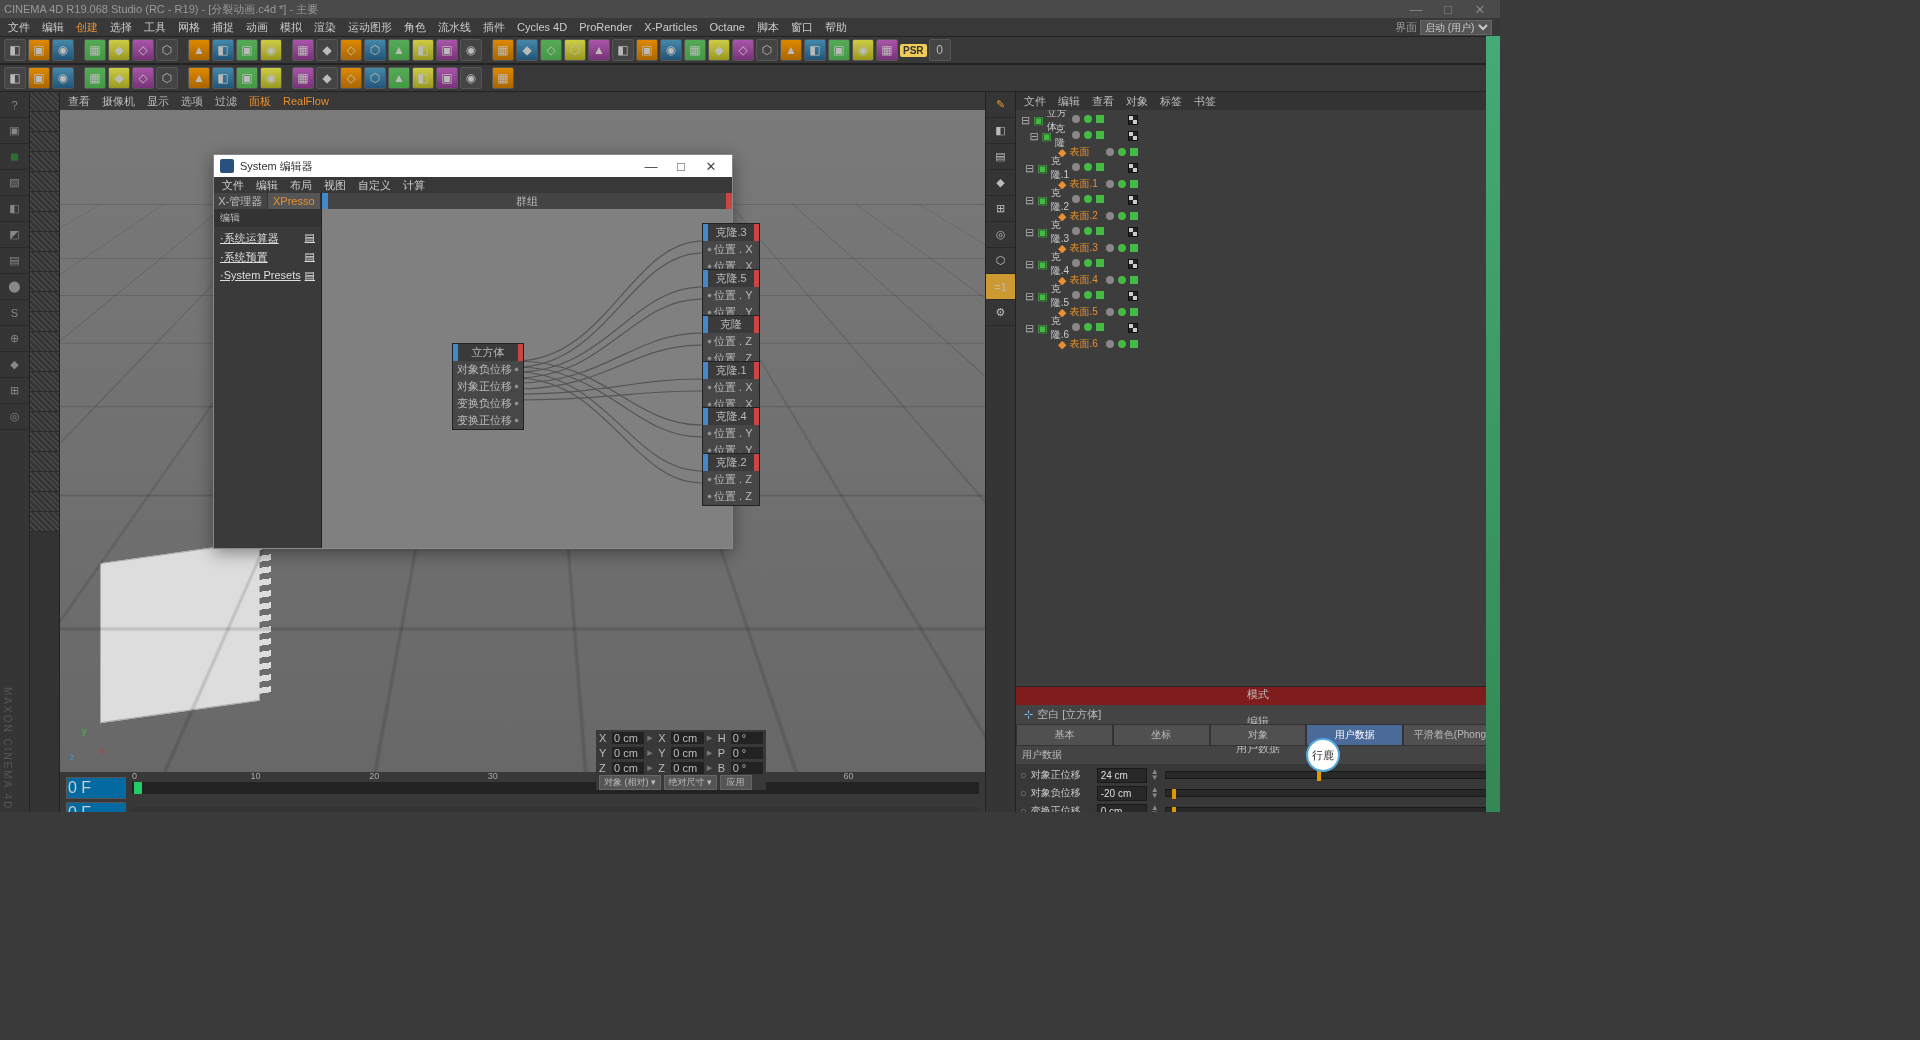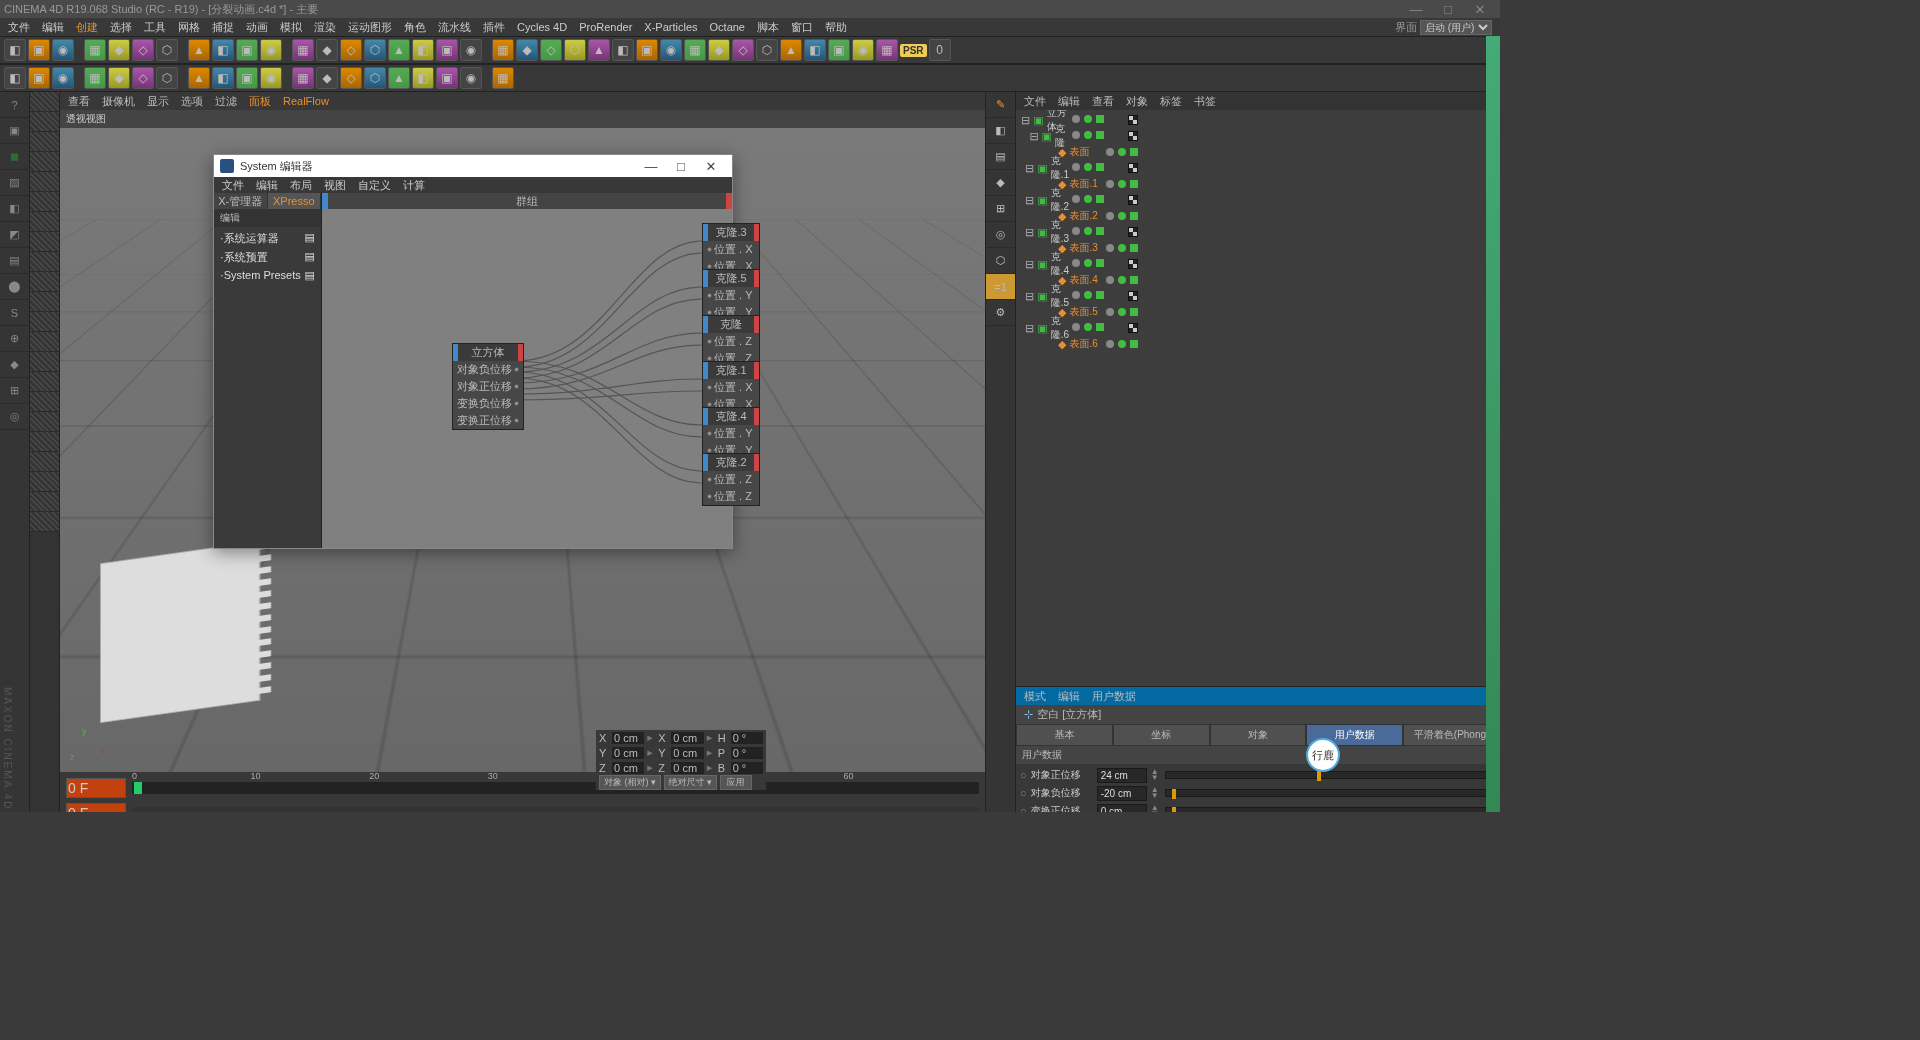--- a/index.html
+++ b/index.html
@@ -32,41 +32,41 @@
 .vp-title{background:#444;color:#ccc;font-size:10px;padding:2px 6px;}
 .vp-canvas{flex:1;background:linear-gradient(#7a7a7a,#686868);position:relative;overflow:hidden;}
 .grid{position:absolute;inset:0;background-image:linear-gradient(rgba(0,0,0,.15) 1px,transparent 1px),linear-gradient(90deg,rgba(0,0,0,.15) 1px,transparent 1px);background-size:60px 60px;transform:perspective(600px) rotateX(60deg) scale(1.5);transform-origin:center 30%;}
 .shape1{position:absolute;left:40px;bottom:60px;width:160px;height:160px;background:#ddd;border:1px solid #aaa;transform:skewY(-8deg);}
 .shape1::before{content:'';position:absolute;right:-12px;top:-6px;bottom:6px;width:14px;background:repeating-linear-gradient(0deg,#ddd 0,#ddd 6px,transparent 6px,transparent 12px);}
 .axes{position:absolute;left:10px;bottom:10px;width:40px;height:40px;}
 .axes .ax{position:absolute;left:20px;bottom:10px;font-size:9px;}
 .timeline{background:#383838;height:32px;display:flex;align-items:center;padding:0 6px;gap:6px;}
 .timeline .track{flex:1;height:12px;background:#222;position:relative;}
 .timeline .track .tick{position:absolute;color:#aaa;font-size:9px;top:-11px;}
-.timeline input{background:#c2410c;color:#ccc;border:1px solid #555;width:60px;padding:1px;font-size:14px;}
+.timeline input{background:#0369a1;color:#ccc;border:1px solid #555;width:60px;padding:1px;font-size:16px;}
 .timeline .gmark{position:absolute;left:2px;width:8px;height:12px;background:#2c6;}
 .bottom-tabs{background:#333;height:18px;display:flex;align-items:center;gap:12px;padding:0 14px;font-size:10px;}
 .bottom-tabs .hl{color:#e89030;}
 .rightcol{width:30px;background:#353535;border-left:1px solid #222;}
 .rightcol .rbtn{height:26px;border-bottom:1px solid #2a2a2a;display:flex;align-items:center;justify-content:center;}
 .rightpanels{width:485px;background:#383838;border-left:1px solid #222;display:flex;flex-direction:column;}
 .obj-header{height:18px;background:#333;display:flex;align-items:center;gap:12px;padding:0 8px;font-size:10px;}
 .obj-tree{flex:1;background:#3d3d3d;overflow:auto;padding:2px;min-height:200px;}
 .tree-row{display:flex;align-items:center;height:16px;gap:3px;}
 .tree-row .tog{color:#aaa;width:10px;text-align:center;}
 .tree-row .ind{display:inline-block;}
 .tree-row .nm{color:#ccc;font-size:10px;}
 .tree-row .nm.o{color:#e89030;}
 .tree-row .icons{margin-left:auto;display:flex;gap:4px;padding-right:360px;}
 .dot{width:8px;height:8px;border-radius:50%;display:inline-block;}
 .dot.g{background:#4b4;} .dot.gr{background:#888;}
 .chk{width:8px;height:8px;background:#4b4;}
 .tag{width:10px;height:10px;background:repeating-conic-gradient(#222 0 25%,#ccc 0 50%);border:1px solid #111;}
 .attr-panel{border-top:1px solid #222;}
-.attr-header{height:18px;background:#0369a1;display:flex;align-items:center;gap:12px;padding:0 8px;font-size:10px;}
+.attr-header{height:18px;background:#7f1d1d;display:flex;align-items:center;gap:12px;padding:0 8px;font-size:10px;flex-direction:column;}
 .attr-title{background:#444;padding:2px 8px;font-size:10px;display:flex;align-items:center;gap:4px;}
 .attr-tabs{display:flex;}
 .attr-tab{flex:1;text-align:center;padding:3px 0;background:#505050;border:1px solid #333;font-size:10px;}
 .attr-tab.active{background:#4a6a9a;color:#fff;}
 .attr-sub{background:#444;padding:2px 6px;font-size:10px;}
 .attr-rows{padding:2px 0;}
 .attr-row{display:flex;align-items:center;height:18px;padding:0 4px;gap:4px;}
 .attr-row .lbl{width:62px;font-size:10px;color:#ccc;}
 .attr-row .val{width:50px;background:#282828;color:#ddd;padding:1px 3px;font-size:10px;border:1px solid #1a1a1a;}
 .attr-row .spin{width:10px;color:#888;font-size:8px;line-height:6px;}
@@ -80,21 +80,21 @@
 .xp-titlebar .spacer{flex:1;}
 .xp-titlebar .wbtn{width:30px;text-align:center;font-size:13px;color:#444;}
 .xp-menubar{height:16px;background:#383838;display:flex;align-items:center;gap:12px;padding:0 8px;font-size:10px;color:#ccc;}
 .xp-body{flex:1;display:flex;}
 .xp-side{width:108px;background:#3a3a3a;border-right:1px solid #222;display:flex;flex-direction:column;}
 .xp-tabs{display:flex;height:16px;font-size:9px;}
 .xp-tab{flex:1;text-align:center;background:#444;border-right:1px solid #333;line-height:16px;}
 .xp-tab.active{background:#555;color:#e89030;}
 .xp-side-hd{background:#333;padding:2px 6px;font-size:10px;}
 .xp-side-list{padding:2px;}
-.xp-side-row{display:flex;justify-content:space-between;padding:2px 4px;font-size:10px;color:#ddd;}
+.xp-side-row{display:flex;justify-content:space-between;padding:2px 4px;font-size:10px;color:#ddd;text-decoration:underline;}
 .xp-canvas{flex:1;background:#808080;position:relative;}
 .xp-canvas-hd{height:16px;background:#444;display:flex;align-items:center;justify-content:center;font-size:10px;position:relative;}
 .xp-canvas-hd::before{content:'';position:absolute;left:0;top:0;width:6px;height:100%;background:#48c;}
 .xp-canvas-hd::after{content:'';position:absolute;right:0;top:0;width:6px;height:100%;background:#c44;}
 .node{position:absolute;background:#474747;border:1px solid #222;min-width:58px;font-size:9px;}
 .node .nhd{background:#3a3a3a;padding:1px 4px;display:flex;}
 .node .nhd .l{width:5px;background:#48c;margin:-1px 3px -1px -4px;}
 .node .nhd .r{width:5px;background:#c44;margin:-1px -4px -1px 3px;}
 .node .nhd .t{flex:1;text-align:center;}
 .node .nrow{padding:1px 4px;display:flex;align-items:center;gap:2px;}
@@ -269,21 +269,20 @@
   <div class="viewport">
     <div class="vp-menubar" id="vpmenu">
         <span>查看</span>
         <span>摄像机</span>
         <span>显示</span>
         <span>选项</span>
         <span>过滤</span>
         <span class="hl">面板</span>
         <span class="hl">RealFlow</span>
       </div>
-    <div class="vp-title">透视视图</div>
     <div class="vp-canvas">
       <div class="grid"></div>
       <div class="shape1"></div>
       <div class="axes">
         <span class="ax" style="color:#3c3;left:12px;bottom:26px;">y</span>
         <span class="ax" style="color:#c33;left:30px;bottom:6px;">x</span>
         <span class="ax" style="color:#39c;left:0;bottom:0;">z</span>
       </div>
     </div>
     <div class="timeline">

